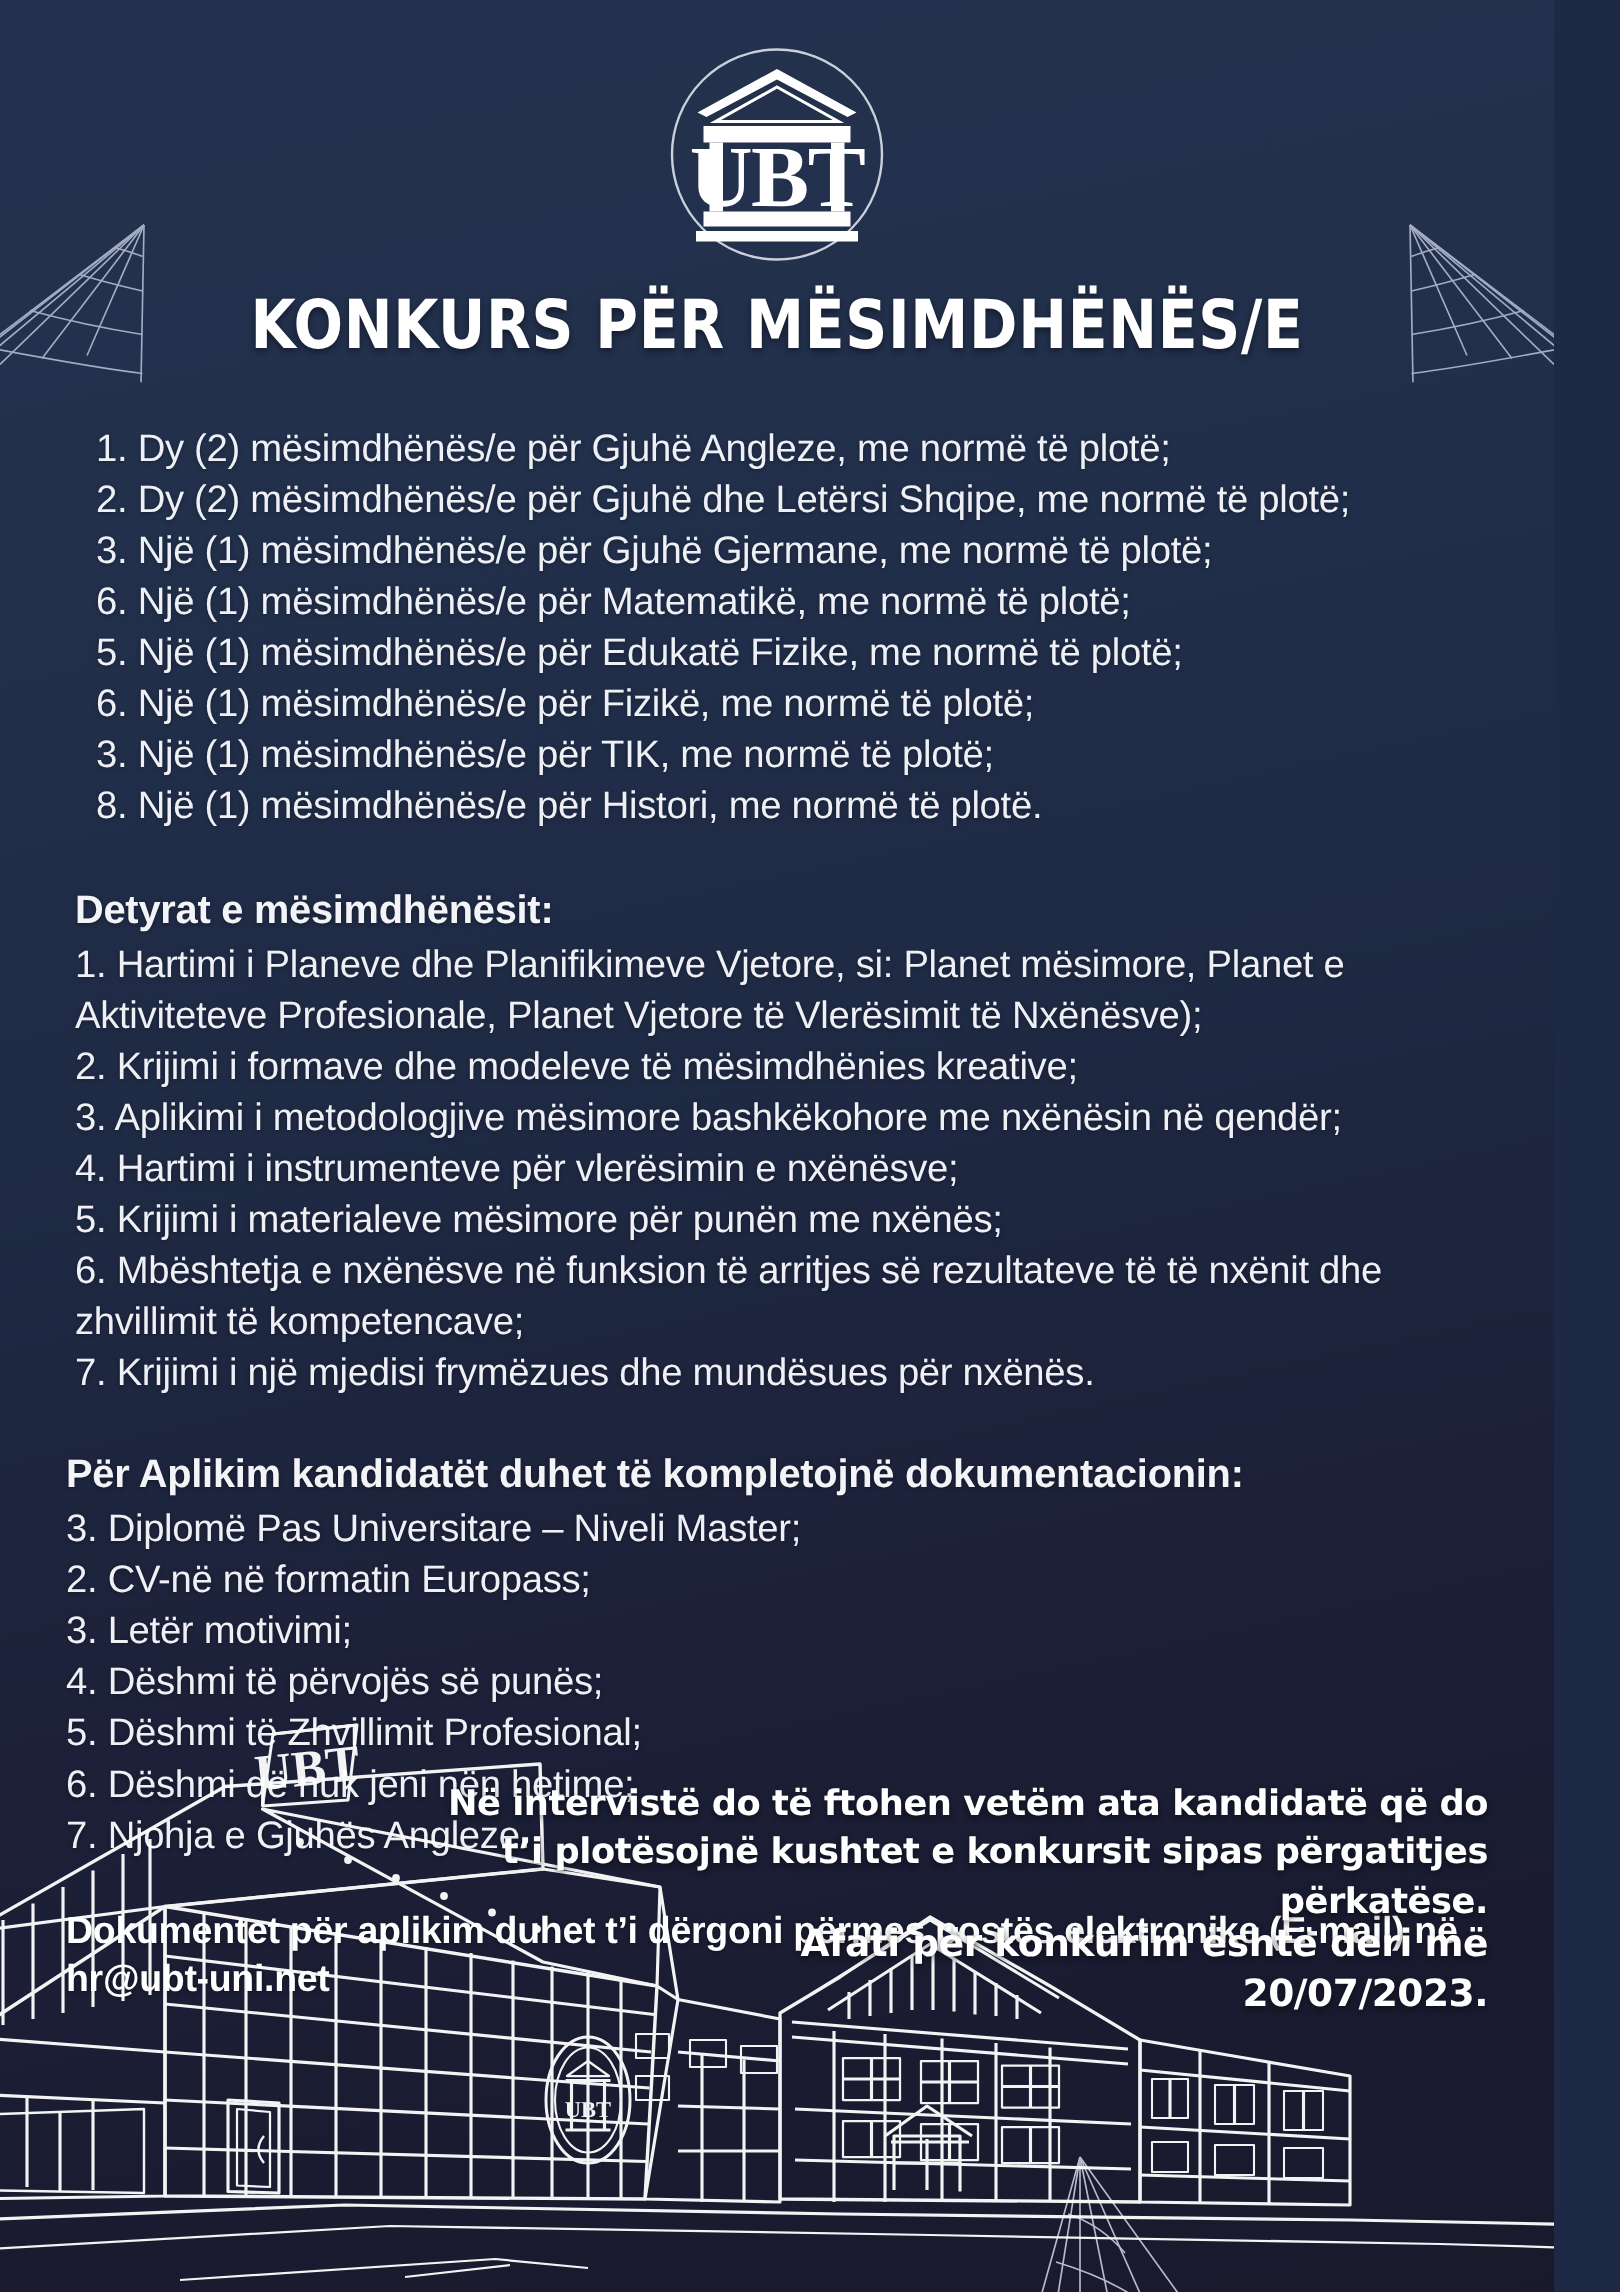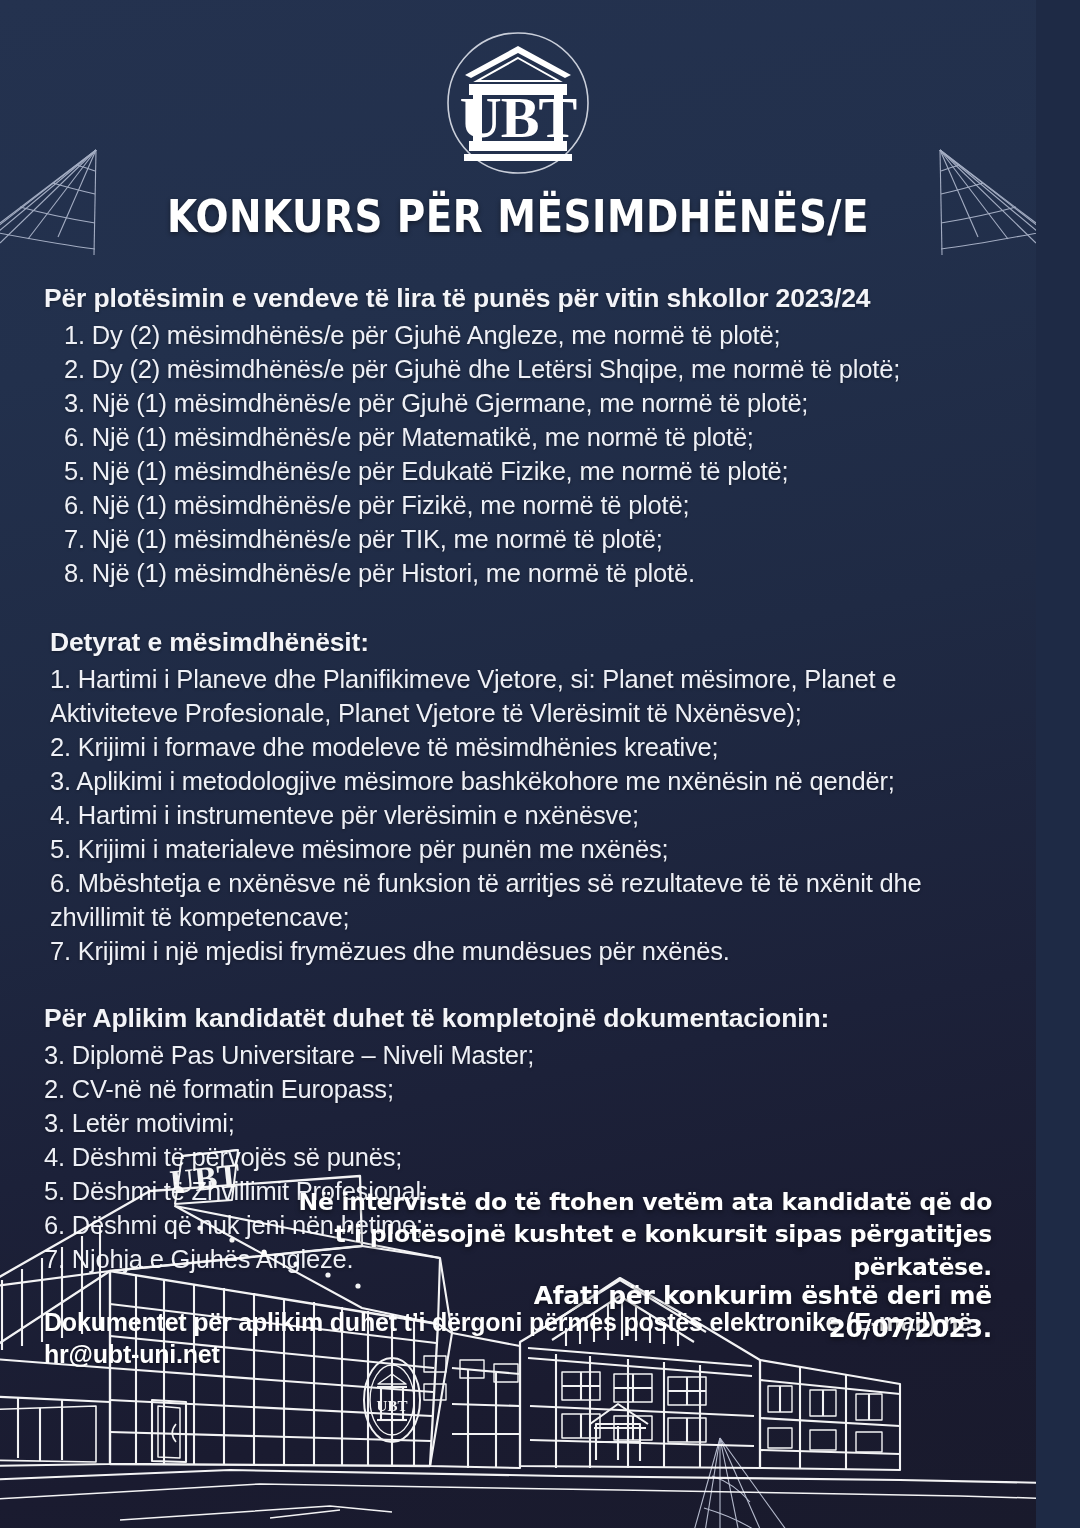--- a/index.html
+++ b/index.html
@@ -181,29 +181,28 @@
 
       <text x="75" y="109" text-anchor="middle" fill="#ffffff" font-family="'Liberation Serif',serif" font-weight="bold" font-size="58" letter-spacing="-1">UBT</text>
     </svg>
   </div>
 
   <div class="poster-title">KONKURS PËR MËSIMDHËNËS/E</div>
 
   <div class="content">
 
     <div class="sec sec-a">
-      <div class="sec-head">Për plotësimin e vendeve të lira të punës për vitin shkollor 2023/24</div>
       <ol class="lst">
         <li>1. Dy (2) mësimdhënës/e për Gjuhë Angleze, me normë të plotë;</li>
         <li>2. Dy (2) mësimdhënës/e për Gjuhë dhe Letërsi Shqipe, me normë të plotë;</li>
         <li>3. Një (1) mësimdhënës/e për Gjuhë Gjermane, me normë të plotë;</li>
         <li>6. Një (1) mësimdhënës/e për Matematikë, me normë të plotë;</li>
         <li>5. Një (1) mësimdhënës/e për Edukatë Fizike, me normë të plotë;</li>
         <li>6. Një (1) mësimdhënës/e për Fizikë, me normë të plotë;</li>
-        <li>7. Një (1) mësimdhënës/e për TIK, me normë të plotë;</li>
+        <li>3. Një (1) mësimdhënës/e për TIK, me normë të plotë;</li>
         <li>8. Një (1) mësimdhënës/e për Histori, me normë të plotë.</li>
       </ol>
     </div>
 
     <div class="sec sec-b">
       <div class="sec-head">Detyrat e mësimdhënësit:</div>
       <ol class="lst">
         <li>1. Hartimi i Planeve dhe Planifikimeve Vjetore, si: Planet mësimore, Planet e Aktiviteteve Profesionale, Planet Vjetore të Vlerësimit të Nxënësve);</li>
         <li>2. Krijimi i formave dhe modeleve të mësimdhënies kreative;</li>
         <li>3. Aplikimi i metodologjive mësimore bashkëkohore me nxënësin në qendër;</li>

